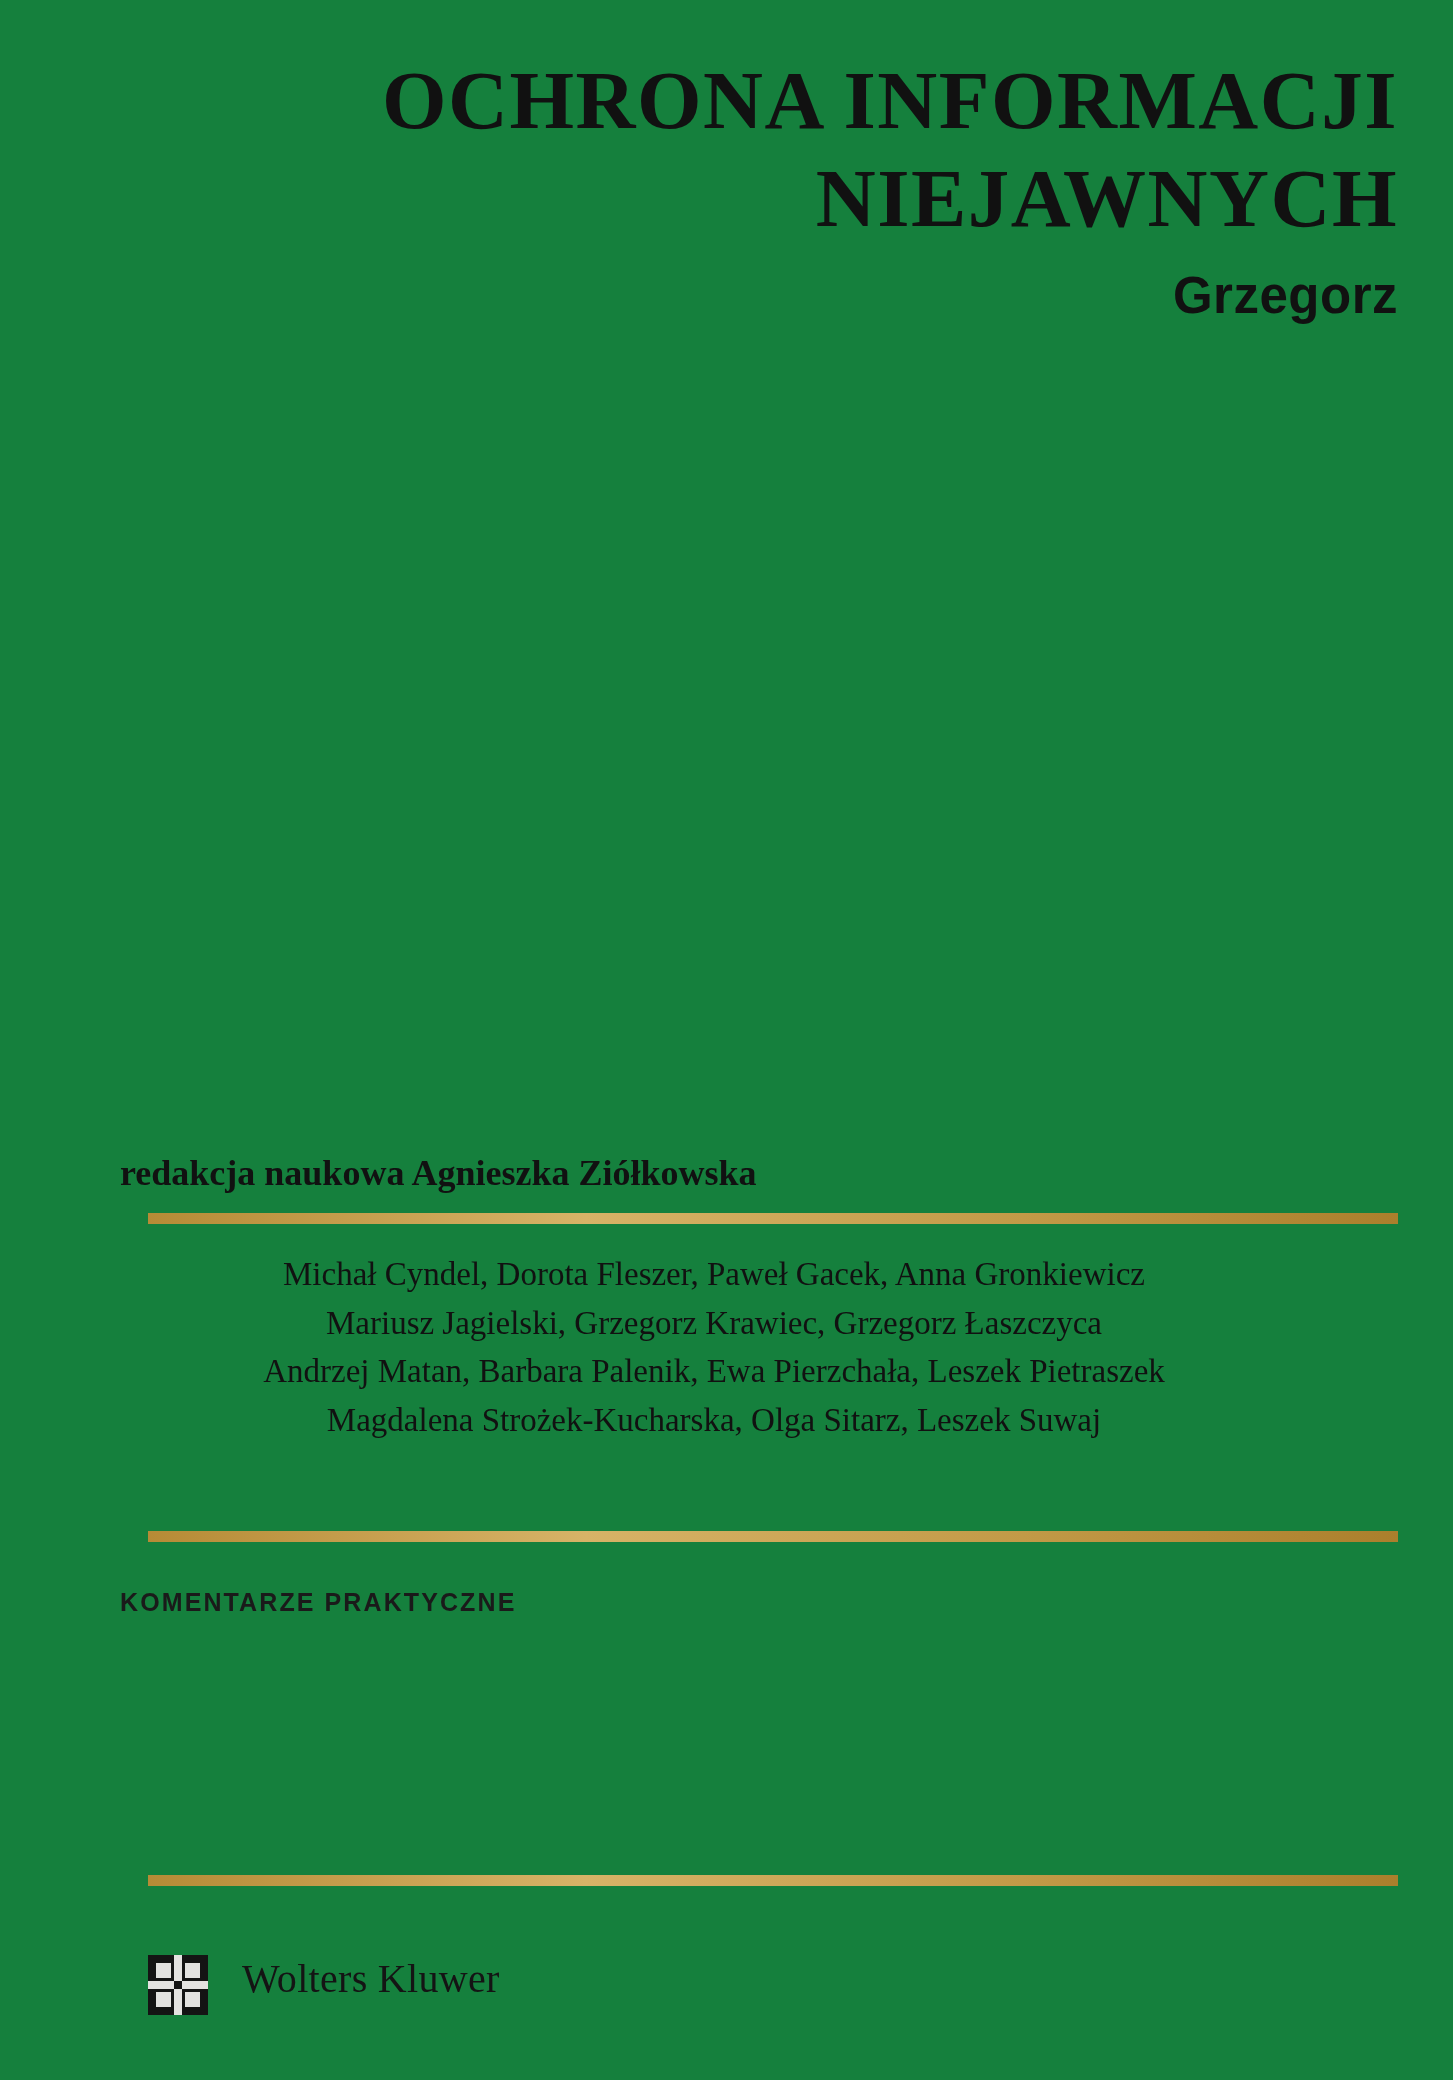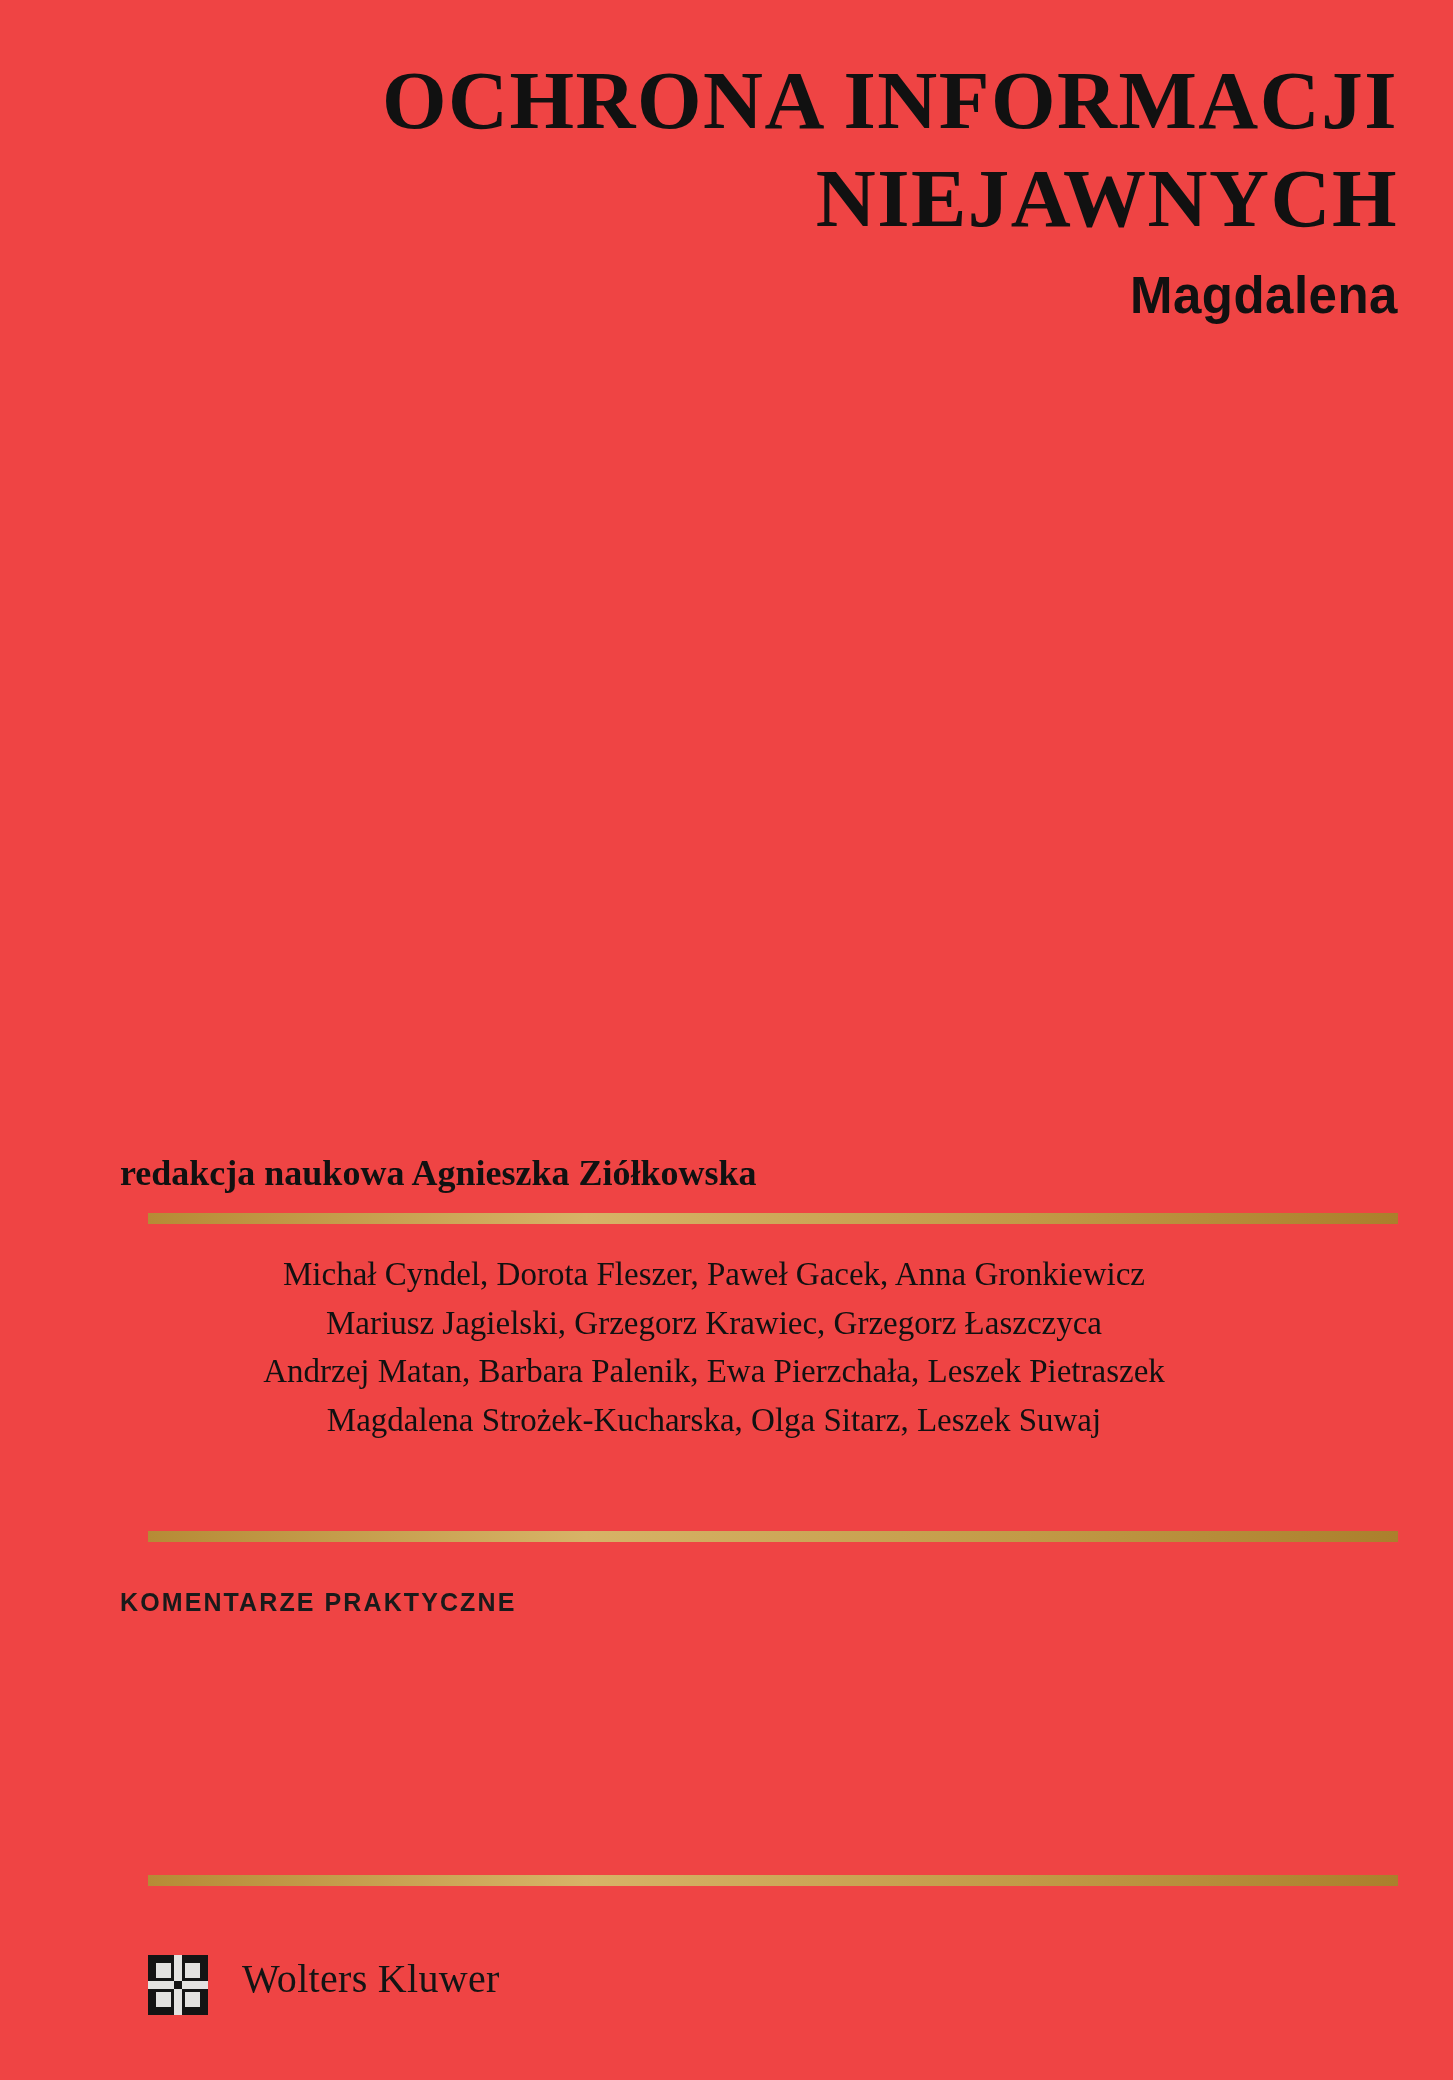--- a/index.html
+++ b/index.html
@@ -7,21 +7,21 @@
     padding: 0;
     background: #ffffff;
   }
   body {
     font-family: "Liberation Serif", serif;
   }
   .cover {
     position: relative;
     width: 1453px;
     height: 2080px;
-    background: #ef4444;
+    background: #15803d;
     overflow: hidden;
     box-sizing: border-box;
   }
 
   
   .title-block {
     position: absolute;
     top: 52px;
     right: 55px;
     left: 120px;
@@ -121,21 +121,21 @@
   }
 </style>
 </head>
 <body>
 
 <div class="cover">
 
   <div class="title-block">
     <div class="title-line">OCHRONA INFORMACJI</div>
     <div class="title-line">NIEJAWNYCH</div>
-    <div class="subtitle">Magdalena</div>
+    <div class="subtitle">Grzegorz</div>
   </div>
 
   <div class="editor">redakcja naukowa Agnieszka Ziółkowska</div>
 
   <div class="rule rule-1"></div>
 
   <div class="authors">
     <div>Michał Cyndel, Dorota Fleszer, Paweł Gacek, Anna Gronkiewicz</div>
     <div>Mariusz Jagielski, Grzegorz Krawiec, Grzegorz Łaszczyca</div>
     <div>Andrzej Matan, Barbara Palenik, Ewa Pierzchała, Leszek Pietraszek</div>

